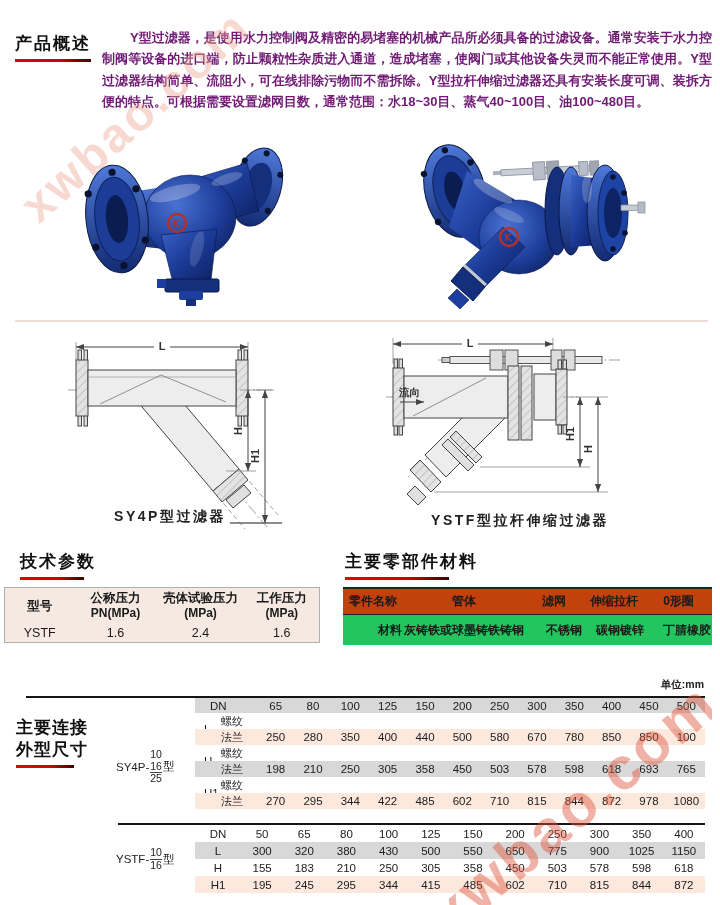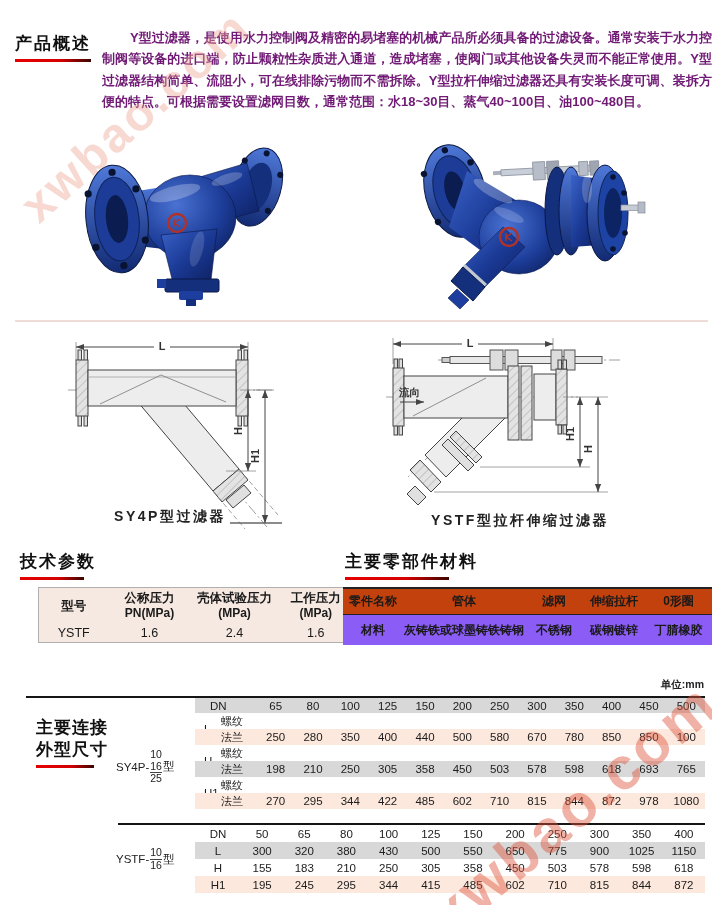--- a/index.html
+++ b/index.html
@@ -25,37 +25,37 @@
 
   
   #diagrams{top:322px;height:223px;}
   .diag-cap{position:absolute;font-weight:bold;font-size:14px;letter-spacing:2.5px;color:#222;text-align:center;}
   .dline{stroke:#444;stroke-width:1;fill:none;}
   .thin{stroke:#8a8a8a;stroke-width:0.8;fill:none;}
   .dtext{font-size:11px;font-weight:bold;fill:#333;font-family:"Liberation Sans",sans-serif;}
 
   
   #params{top:545px;height:130px;}
-  .tech{position:absolute;left:38px;top:42px;width:315px;border-collapse:collapse;table-layout:fixed;
+  .tech{position:absolute;left:4px;top:42px;width:315px;border-collapse:collapse;table-layout:fixed;
       background:#f6e9e2;border:1px solid #b0b0b0;font-size:12.5px;}
   .tech th{font-weight:bold;padding:3px 0 2px;line-height:15px;}
   .tech td{text-align:center;height:19px;padding:0;}
   .tech .th1{font-size:12.5px;} .tech .th2{font-size:12px;}
   .mat{position:absolute;left:343px;top:42px;width:369px;border-collapse:collapse;table-layout:fixed;
       font-size:12px;font-weight:bold;}
   .mat .mat-head td{height:23px;text-align:center;background:#c2410c;
       border-top:2px solid #222;border-bottom:1.5px solid #222;}
-  .mat .mat-row td{height:28px;text-align:center;background:#8b5cf6;}
+  .mat .mat-row td{height:28px;text-align:right;background:#22c55e;}
 
   
   #dims{top:675px;height:230px;}
   .unit{position:absolute;right:16px;top:3px;font-size:10.5px;font-weight:bold;color:#222;}
   .topline{position:absolute;left:26px;top:21px;width:679px;height:1.6px;background:#151515;}
   .midline{position:absolute;left:118px;top:148px;width:587px;height:1.5px;background:#151515;}
-  .dims-head{position:absolute;left:36px;top:42px;}
+  .dims-head{position:absolute;left:16px;top:42px;}
   .model{position:absolute;display:flex;align-items:center;font-size:11.5px;color:#222;}
   .model .stack{display:flex;flex-direction:column;font-size:10.5px;line-height:11.5px;text-align:center;margin:0 1px;}
   .model .u{border-bottom:1px solid #444;}
   .big{position:absolute;left:195px;border-collapse:collapse;table-layout:fixed;width:510px;font-size:11.5px;color:#1c1c1c;}
   .big td{padding:0;text-align:center;height:16px;overflow:hidden;white-space:nowrap;}
   #sy4p-table{top:23px;} #ystf-table{top:150px;}
   #sy4p-table tr.dn td{height:15px;}
   #ystf-table td{height:17px;}
   .r-gray{background:#d8d8d8;} .r-pink{background:#fce8dc;} .r-white{background:#ffffff;}
   .dnlbl{text-align:left !important;padding-left:15px !important;}

